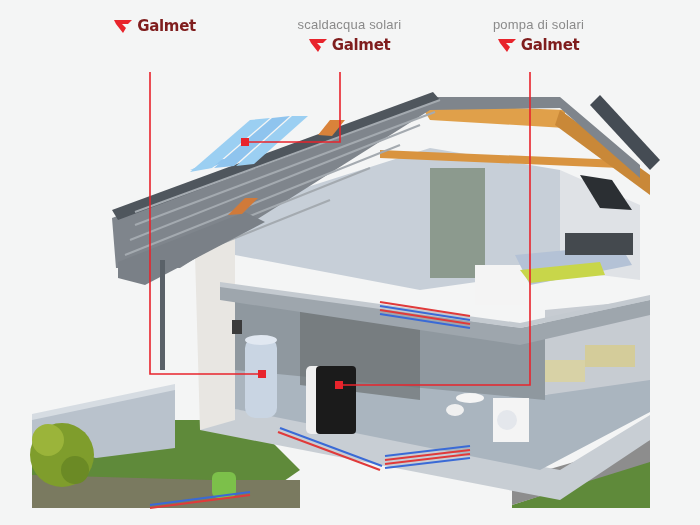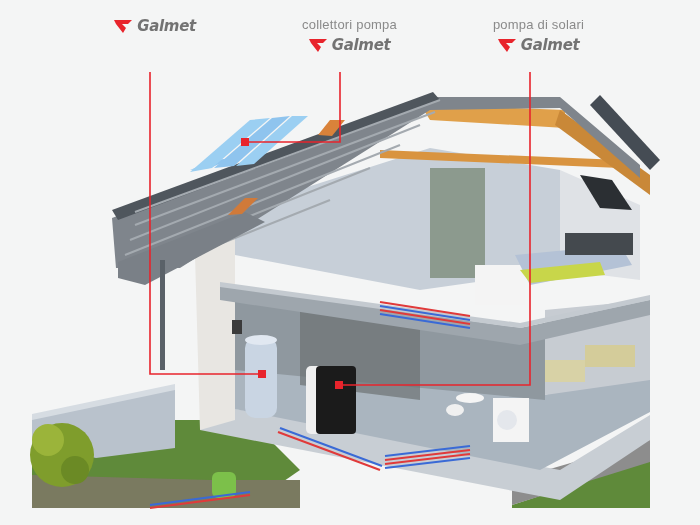--- a/index.html
+++ b/index.html
@@ -1,21 +1,21 @@
 <!DOCTYPE html>
 <html><head>
 <meta charset="utf-8">
 <style>
   html, body { margin:0; padding:0; }
   body { width:700px; height:525px; background:#f4f5f5; position:relative; overflow:hidden; font-family:"Liberation Sans", sans-serif; }
   .stage { position:absolute; left:0; top:0; width:700px; height:525px; }
   .label { position:absolute; text-align:center; color:#8a8a8a; font-size:13px; letter-spacing:0.2px; }
   .label .cap { display:block; margin-bottom:4px; }
   .logo { display:inline-flex; align-items:center; gap:3px; }
-  .logo .wordmark { font-family:"DejaVu Sans", sans-serif; font-weight:bold; font-size:15px; color:#737373; letter-spacing:-0.3px; font-style:italic; }
+  .logo .wordmark { font-family:"DejaVu Sans", sans-serif; font-weight:bold; font-size:15px; color:#7f1d1d; letter-spacing:-0.3px; }
   svg.scene { position:absolute; left:0; top:0; }
 </style>
 </head>
 <body>
 
 <div class="stage">
 
   <svg class="scene" width="700" height="525" viewBox="0 0 700 525">
 
     <g>
@@ -148,21 +148,21 @@
   <div class="label" style="left:95px; top:17px; width:120px;">
     <span class="logo">
       <svg width="20" height="16" viewBox="0 0 20 16">
         <polygon points="0,2 18,2 14,6 8,6 12,10 9,15 2,6" fill="#e8242c"></polygon>
       </svg>
       <span class="wordmark">Galmet</span>
     </span>
   </div>
 
   <div class="label" style="left:287px; top:17px; width:125px;">
-    <span class="cap">collettori pompa</span>
+    <span class="cap">scaldacqua solari</span>
     <span class="logo">
       <svg width="20" height="16" viewBox="0 0 20 16">
         <polygon points="0,2 18,2 14,6 8,6 12,10 9,15 2,6" fill="#e8242c"></polygon>
       </svg>
       <span class="wordmark">Galmet</span>
     </span>
   </div>
 
   <div class="label" style="left:476px; top:17px; width:125px;">
     <span class="cap">pompa di solari</span>

